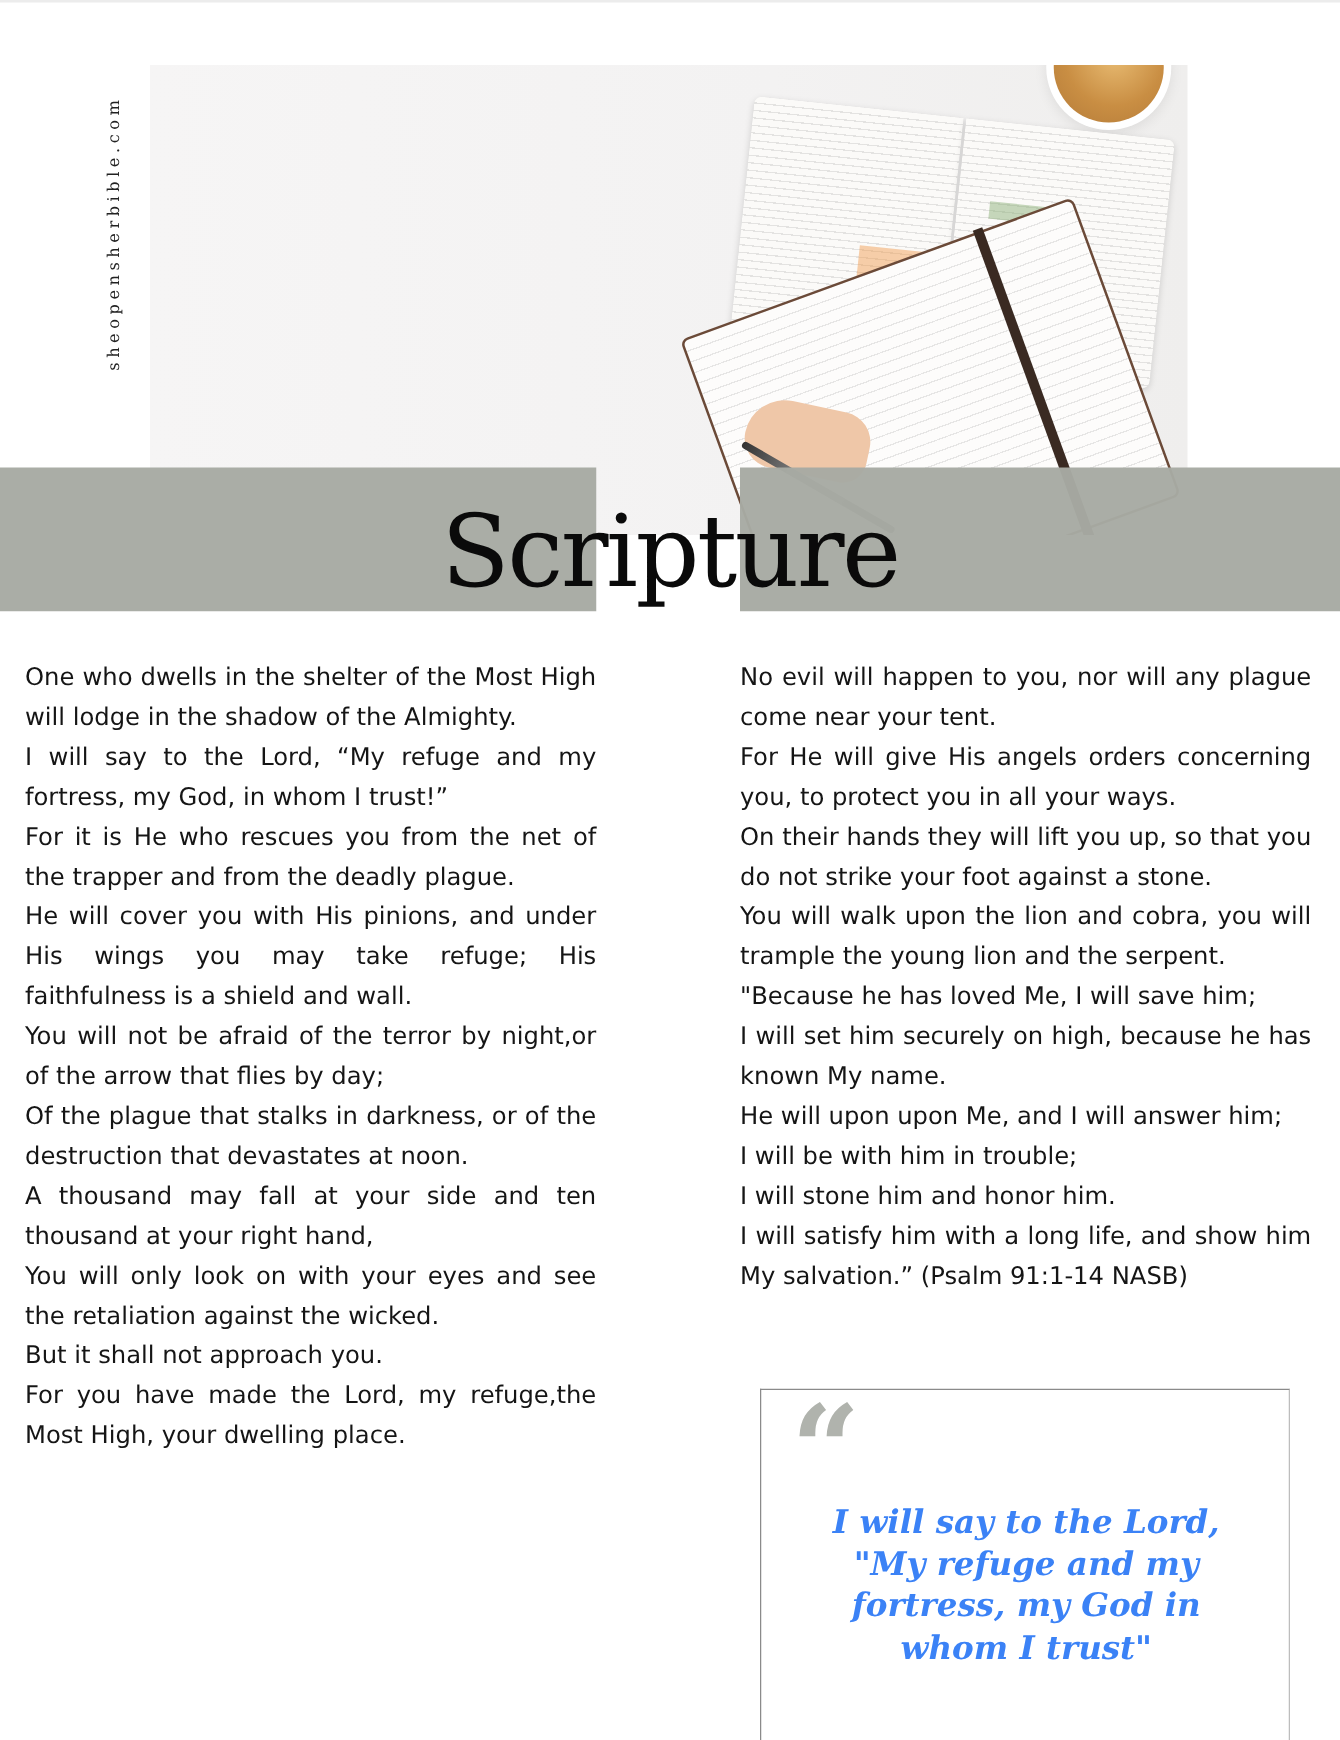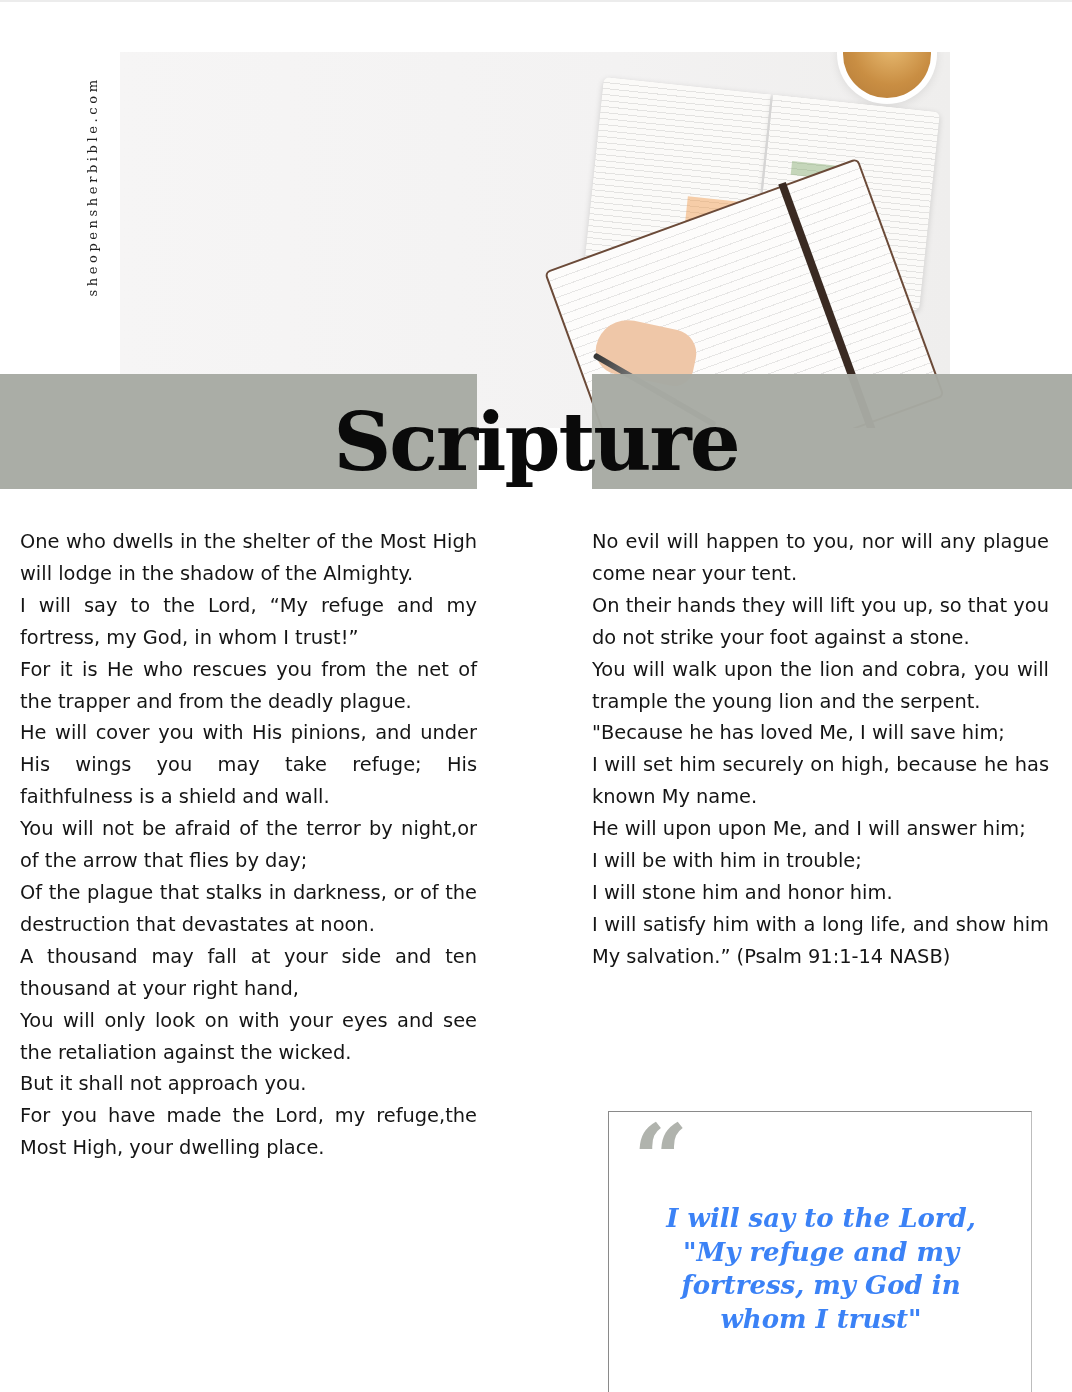--- a/index.html
+++ b/index.html
@@ -69,21 +69,21 @@
       border-radius: 3px; transform: rotate(30deg); transform-origin: left center;
     }
     
     .band {
       position: absolute; top: 374px; height: 115px; background: #a7aaa3; opacity: 0.97;
     }
     .band.left { left: 0; width: 477px; }
     .band.right { left: 592px; width: 480px; }
     .title {
       position: absolute; left: 0; width: 1072px; top: 392px; text-align: center;
-      font-family: "DejaVu Serif", "Liberation Serif", serif; font-weight: bold;
+      font-family: "DejaVu Serif", "Liberation Serif", serif; font-weight: normal;
       font-size: 80px; letter-spacing: -2px; color: #0a0a0a; line-height: 100px;
     }
     
     .col {
       position: absolute; top: 526px; width: 457px;
       font-family: "DejaVu Sans", "Liberation Sans", sans-serif;
       font-size: 19.4px; line-height: 31.9px; color: #151515;
       text-align: justify;
     }
     .col.left { left: 20px; }
@@ -143,20 +143,21 @@
   <p>You will not be afraid of the terror by night,or of the arrow that flies by day;</p>
   <p>Of the plague that stalks in darkness, or of the destruction that devastates at noon.</p>
   <p>A thousand may fall at your side and ten thousand at your right hand,</p>
   <p>You will only look on with your eyes and see the retaliation against the wicked.</p>
   <p>But it shall not approach you.</p>
   <p>For you have made the Lord, my refuge,the Most High, your dwelling place.</p>
 </div>
 
 <div class="col right">
   <p>No evil will happen to you, nor will any plague come near your tent.</p>
+  <p>For He will give His angels orders concerning you, to protect you in all your ways.</p>
   <p>On their hands they will lift you up, so that you do not strike your foot against a stone.</p>
   <p>You will walk upon the lion and cobra, you will trample the young lion and the serpent.</p>
   <p>"Because he has loved Me, I will save him;</p>
   <p>I will set him securely on high, because he has known My name.</p>
   <p>He will upon upon Me, and I will answer him;</p>
   <p>I will be with him in trouble;</p>
   <p>I will stone him and honor him.</p>
   <p>I will satisfy him with a long life, and show him My salvation.” (Psalm 91:1-14 NASB)</p>
 </div>
 

